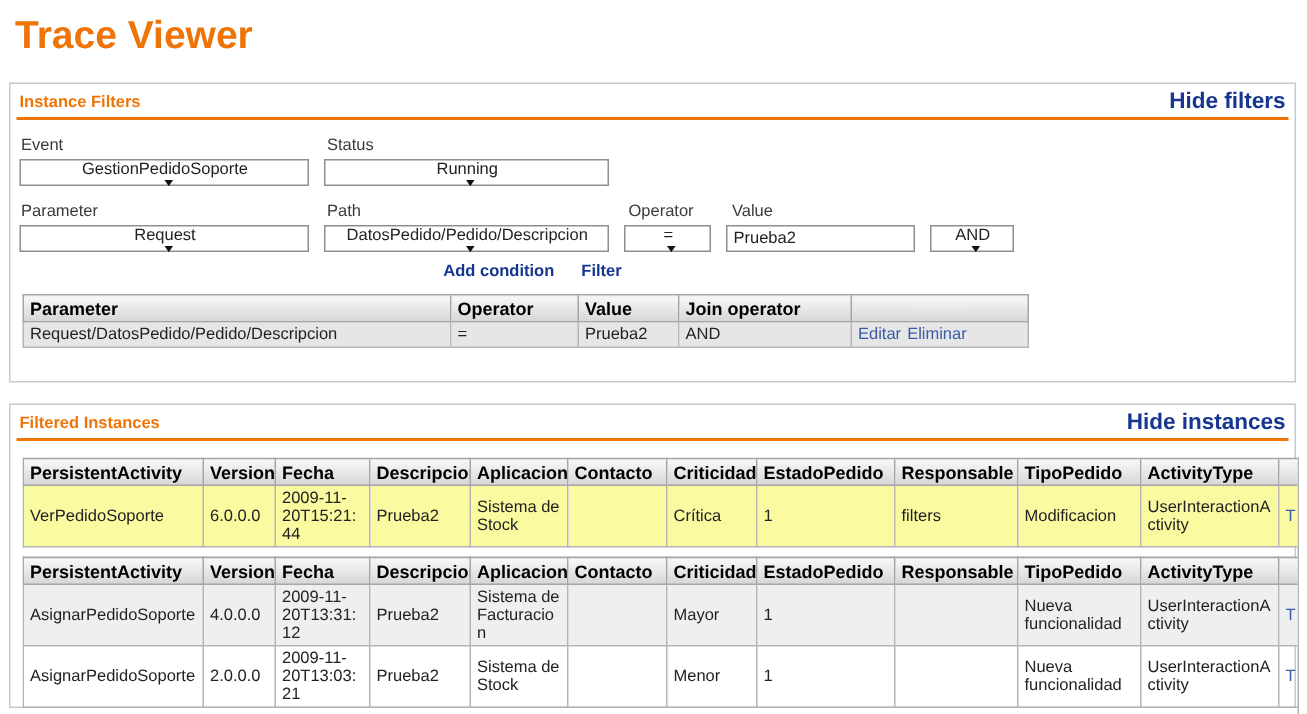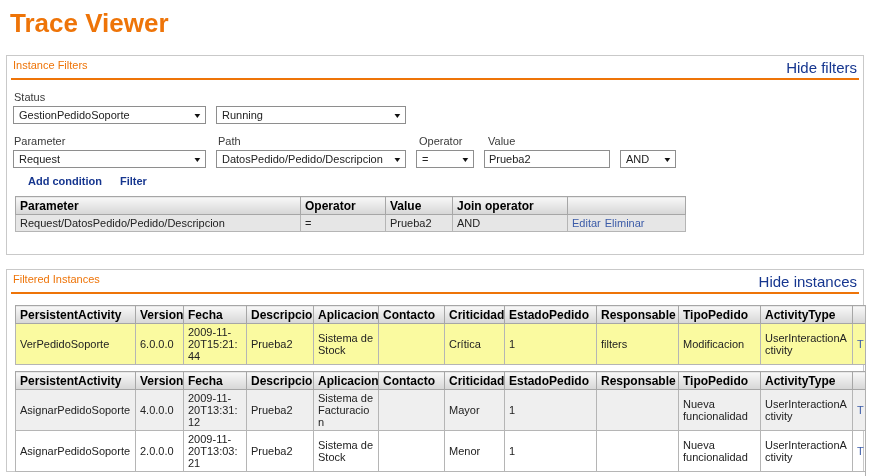--- a/index.html
+++ b/index.html
@@ -18,43 +18,43 @@
   .page-title{
     margin:8px 0 16px 10px;font-size:26px;font-weight:bold;color:var(--accent);
   }
   .panel{
     margin-left:6px;width:858px;border:1px solid #c9c9c9;background:#fff;
     padding:0 4px;position:relative;
   }
   .panel-filters{height:200px;margin-bottom:14px;}
   .panel-instances{height:203px;}
   .panel-head{
-    display:flex;justify-content:space-between;align-items:flex-start;
-    padding:3px 2px 2px 2px;border-bottom:2px solid var(--accent);
+    display:flex;justify-content:space-between;align-items:center;
+    padding:3px 2px 2px 2px;border-bottom:2px solid var(--accent);font-weight:bold;
   }
   .section-title{color:var(--accent);font-size:11px;}
   a{cursor:pointer;text-decoration:none;}
   .hide-link{color:var(--navy);font-size:15px;}
   
   .form{padding:0 0 0 2px;}
   .fieldlabel{margin:11px 0 3px 1px;color:#3a3a3a;}
   .frow{display:flex;}
   .fcol{margin-right:10px;}
   .w-lg{width:193px;} .w-lg2{width:190px;} .w-sm{width:58px;} .w-val{width:126px;} .w-and{width:56px;}
   .sel{
     height:18px;border:1px solid #8e8e8e;background:#fff;
     display:flex;align-items:center;justify-content:space-between;
-    padding:0 4px 0 5px;color:#222;cursor:default;
+    padding:0 4px 0 5px;color:#222;cursor:default;flex-direction:column;
   }
   .sel .caret{font-size:7px;color:#111;transform:scaleX(1.4);margin-left:4px;}
   .txtinput{
     height:18px;border:1px solid #8e8e8e;background:#fff;width:100%;
     font-family:"Liberation Sans",sans-serif;font-size:11px;color:#222;padding:0 4px;
   }
-  .links-row{width:669px;text-align:left;margin-top:7px;}
+  .links-row{width:669px;text-align:center;margin-top:7px;}
   .bold-link{color:var(--navy);font-weight:bold;margin-left:15px;}
   
   table{border-collapse:collapse;table-layout:fixed;}
   th{
     background:linear-gradient(#f8f8f8,#d6d6d6);
     border:1px solid #a6a6a6;color:#000;font-size:12px;font-weight:bold;
     text-align:left;padding:1px 4px;height:18px;white-space:nowrap;overflow:hidden;
   }
   td{
     border:1px solid #b5b5b5;font-size:11px;color:#222;
@@ -94,20 +94,21 @@
 <div class="page-title">Trace Viewer</div>
 
 <div class="panel panel-filters">
   <div class="panel-head">
     <span class="section-title">Instance Filters</span>
     <a class="hide-link">Hide filters</a>
   </div>
 
   <div class="form">
     <div class="frow">
+      <div class="fieldlabel fcol w-lg">Event</div>
       <div class="fieldlabel fcol w-lg2">Status</div>
     </div>
     <div class="frow">
       <div class="sel fcol w-lg">
         <span>GestionPedidoSoporte</span>
         <span class="caret">▼</span>
       </div>
       <div class="sel fcol w-lg2">
         <span>Running</span>
         <span class="caret">▼</span>

